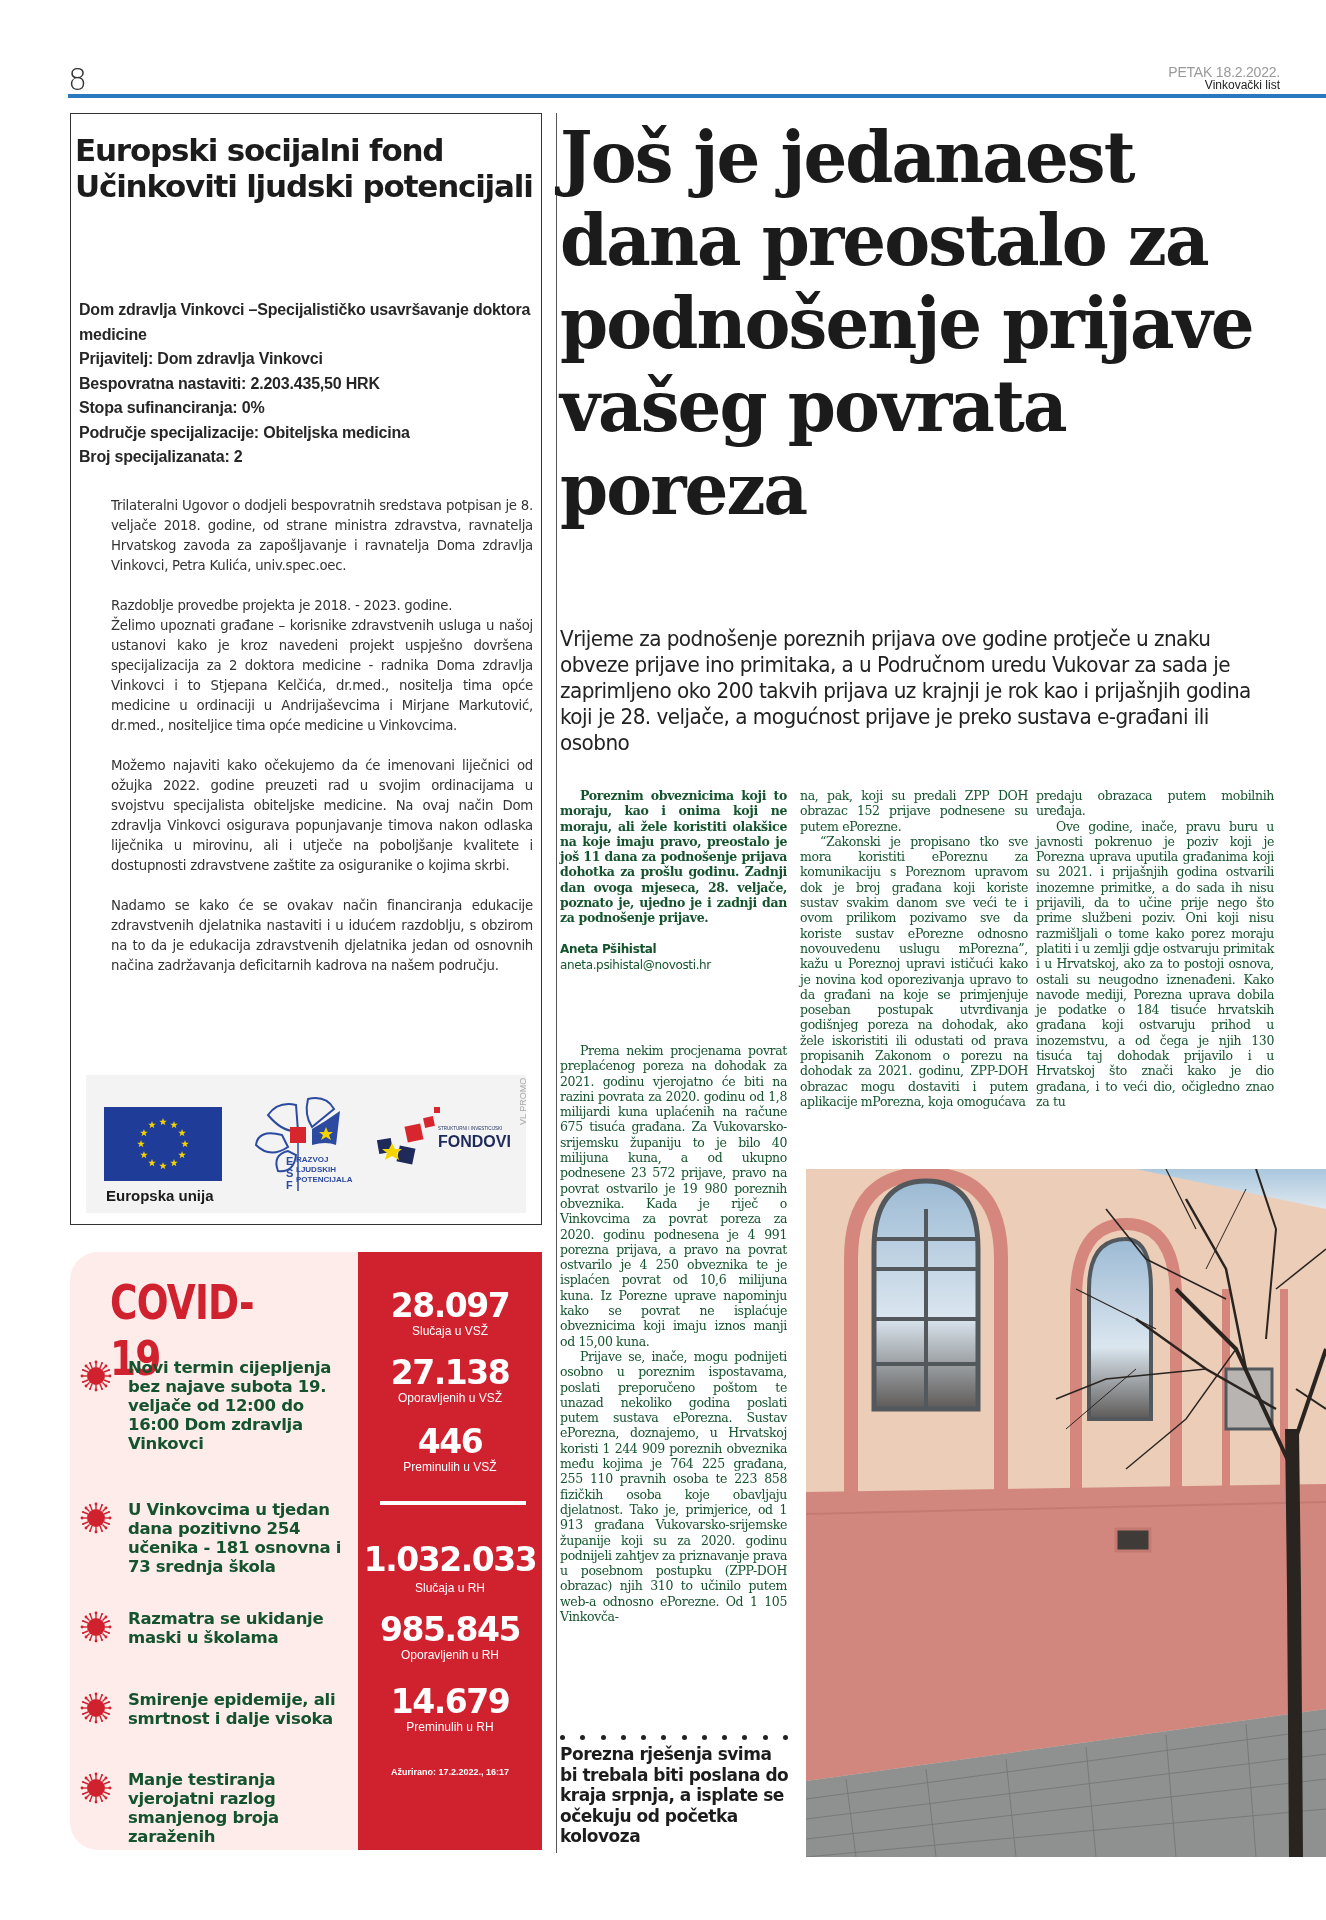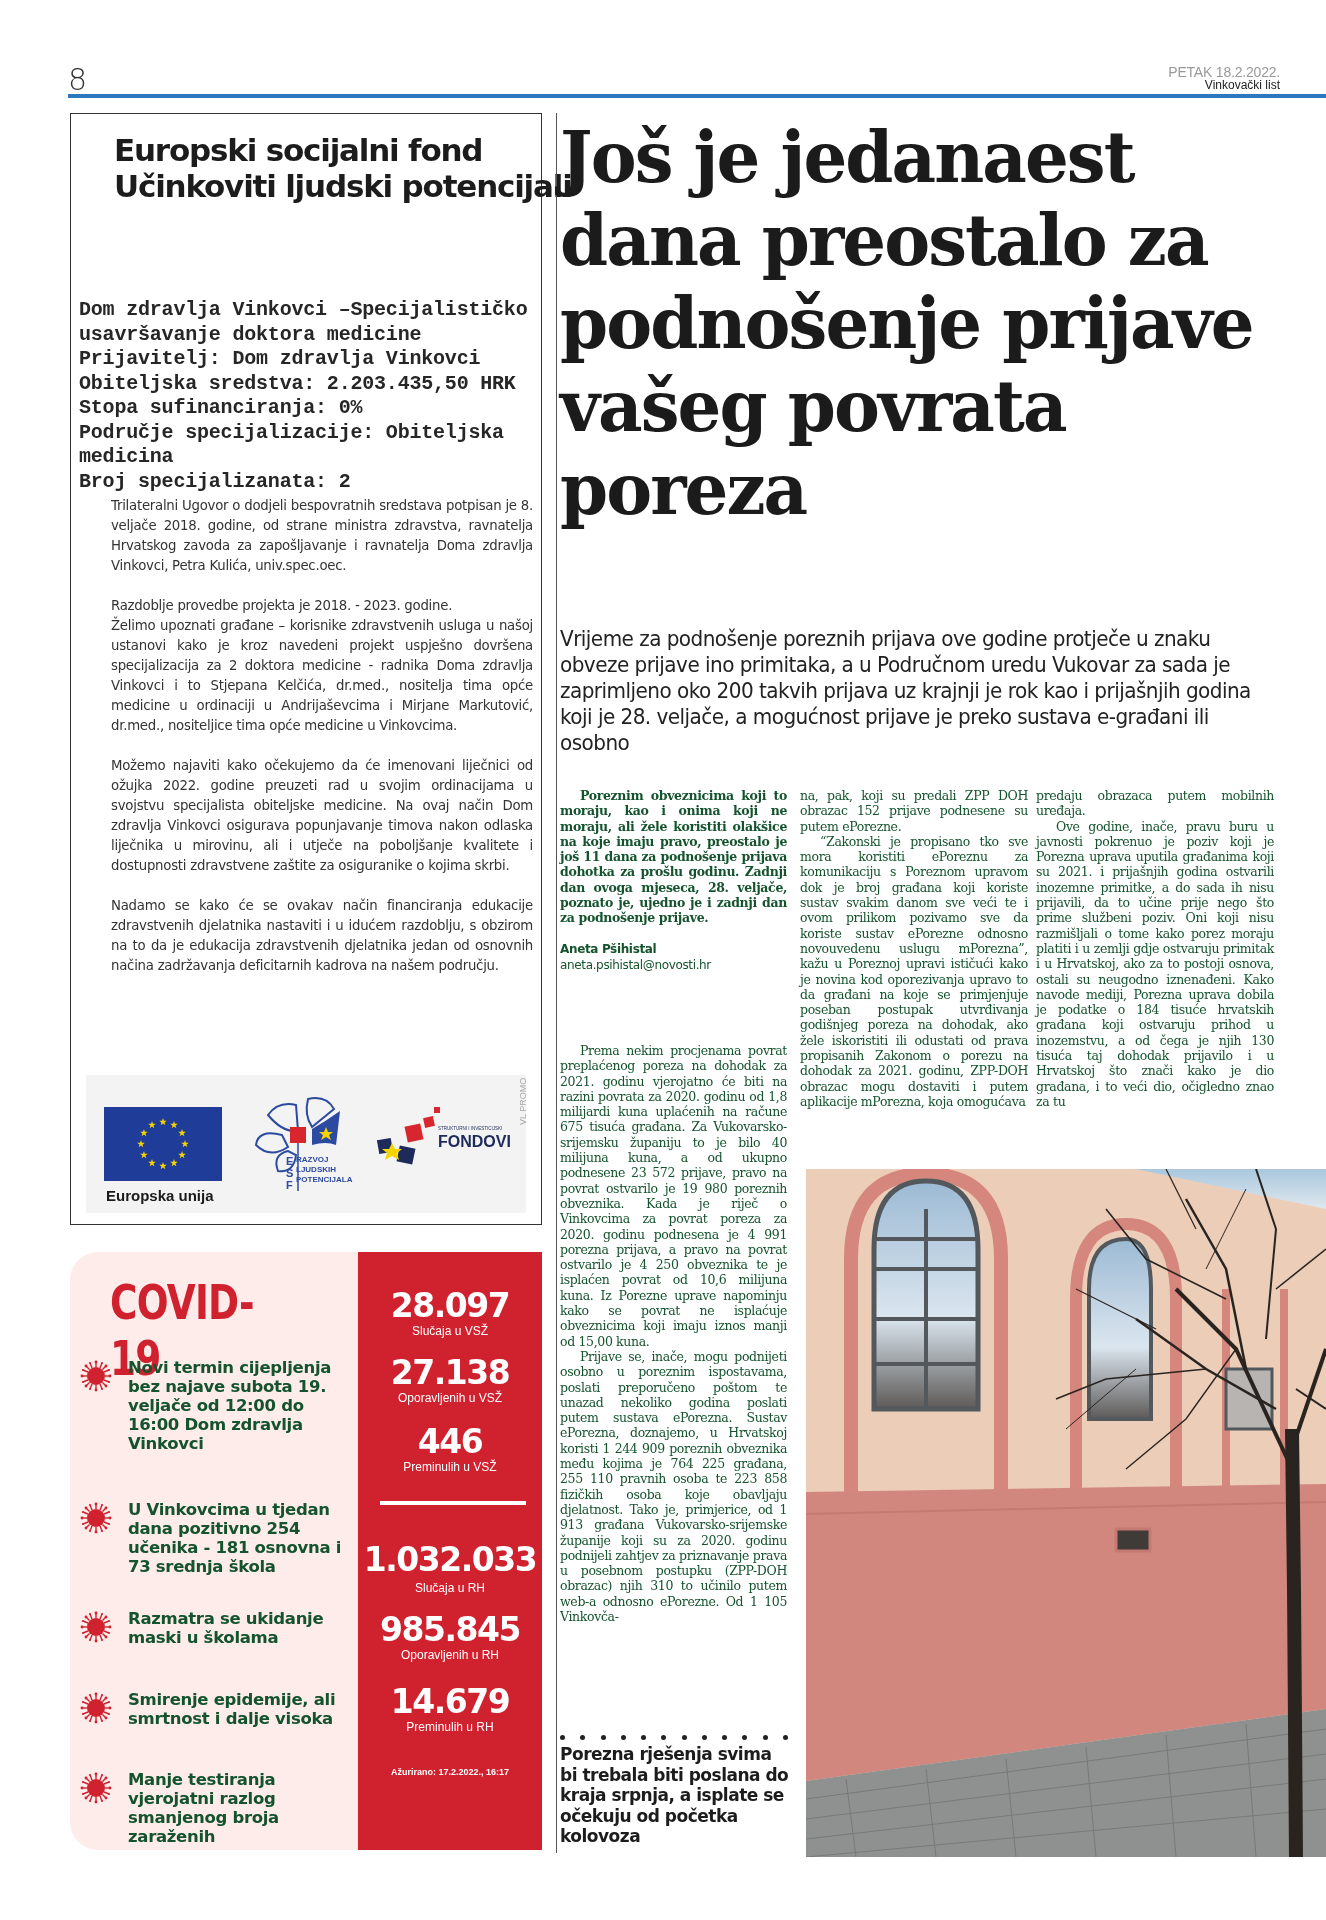--- a/index.html
+++ b/index.html
@@ -7,22 +7,22 @@
 
   
   .page-num { position: absolute; left: 68px; top: 62px; font-family: "DejaVu Sans", sans-serif; font-weight: 200; font-size: 30px; color: #333; }
   .hdr-right { position: absolute; right: 46px; top: 66px; text-align: right; line-height: 13px; }
   .hdr-date { font-size: 14px; color: #999; letter-spacing: -0.2px; }
   .hdr-paper { font-size: 12px; color: #222; }
   .hdr-rule { position: absolute; left: 68px; right: 0; top: 94px; height: 4px; background: #2a78bd; }
 
   
   .eu-box { position: absolute; left: 70px; top: 113px; width: 472px; height: 1112px; border: 1.5px solid #333; }
-  .eu-title { position: absolute; left: 4px; top: 18px; width: 460px; font-family: "DejaVu Sans", sans-serif; font-weight: bold; font-size: 31px; line-height: 36px; letter-spacing: -1.2px; color: #1c1c1c; margin-left: 39px; }
-  .eu-facts { position: absolute; left: 8px; top: 184px; width: 456px; font-family: Liberation Mono, monospace; font-weight: bold; font-size: 20px; line-height: 24.5px; color: #262626; letter-spacing: -0.2px; }
+  .eu-title { position: absolute; left: 4px; top: 18px; width: 460px; font-family: "DejaVu Sans", sans-serif; font-weight: bold; font-size: 31px; line-height: 36px; letter-spacing: -1.2px; color: #1c1c1c; }
+  .eu-facts { position: absolute; left: 8px; top: 184px; width: 456px; font-family: Liberation Sans, sans-serif; font-weight: bold; font-size: 16px; line-height: 24.5px; color: #262626; letter-spacing: -0.2px; }
   .eu-body { position: absolute; left: 12px; top: 382px; width: 450px; font-family: "DejaVu Sans", sans-serif; font-size: 13.3px; line-height: 20px; color: #333; text-align: justify; letter-spacing: -0.25px; }
   .eu-body p { margin-bottom: 20px; margin-left: 28px; }
   .logos { position: absolute; left: 15px; top: 961px; width: 440px; height: 138px; background: #f3f3f3; }
   .eu-flag { position: absolute; left: 18px; top: 32px; width: 118px; height: 74px; background: #1f3c99; }
   .eu-flag svg { width: 100%; height: 100%; }
   .eu-flag-label { position: absolute; left: 20px; top: 112px; font-size: 15px; font-weight: bold; color: #1a1a1a; }
   .esf-logo { position: absolute; left: 162px; top: 18px; width: 120px; height: 100px; }
   .esf-text { position: absolute; left: 210px; top: 80px; font-size: 8px; line-height: 10px; color: #2b4aa0; font-weight: bold; }
   .fondovi-logo { position: absolute; left: 290px; top: 30px; width: 140px; height: 70px; }
   .vl-promo { position: absolute; left: 518px; top: 1125px; font-size: 9px; color: #aaa; transform: rotate(-90deg); transform-origin: left top; }
@@ -78,21 +78,21 @@
 <div class="hdr-rule"></div>
 
 <div class="eu-box">
   <div class="eu-title">
     <div>Europski socijalni fond</div>
     <div>Učinkoviti ljudski potencijali</div>
   </div>
   <div class="eu-facts">
     <div>Dom zdravlja Vinkovci –Specijalističko usavršavanje doktora medicine</div>
     <div>Prijavitelj: Dom zdravlja Vinkovci</div>
-    <div>Obiteljska sredstva: 2.203.435,50 HRK</div>
+    <div>Bespovratna nastaviti: 2.203.435,50 HRK</div>
     <div>Stopa sufinanciranja: 0%</div>
     <div>Područje specijalizacije: Obiteljska medicina</div>
     <div>Broj specijalizanata: 2</div>
   </div>
   <div class="eu-body">
     <p>Trilateralni Ugovor o dodjeli bespovratnih sredstava potpisan je 8. veljače 2018. godine, od strane ministra zdravstva, ravnatelja Hrvatskog zavoda za zapošljavanje i ravnatelja Doma zdravlja Vinkovci, Petra Kulića, univ.spec.oec.</p>
     <p style="white-space: pre-line;">Razdoblje provedbe projekta je 2018. - 2023. godine.
 Želimo upoznati građane – korisnike zdravstvenih usluga u našoj ustanovi kako je kroz navedeni projekt uspješno dovršena specijalizacija za 2 doktora medicine - radnika Doma zdravlja Vinkovci i to Stjepana Kelčića, dr.med., nositelja tima opće medicine u ordinaciji u Andrijaševcima i Mirjane Markutović, dr.med., nositeljice tima opće medicine u Vinkovcima.</p>
     <p>Možemo najaviti kako očekujemo da će imenovani liječnici od ožujka 2022. godine preuzeti rad u svojim ordinacijama u svojstvu specijalista obiteljske medicine. Na ovaj način Dom zdravlja Vinkovci osigurava popunjavanje timova nakon odlaska liječnika u mirovinu, ali i utječe na poboljšanje kvalitete i dostupnosti zdravstvene zaštite za osiguranike o kojima skrbi.</p>
     <p>Nadamo se kako će se ovakav način financiranja edukacije zdravstvenih djelatnika nastaviti i u idućem razdoblju, s obzirom na to da je edukacija zdravstvenih djelatnika jedan od osnovnih načina zadržavanja deficitarnih kadrova na našem području.</p>

